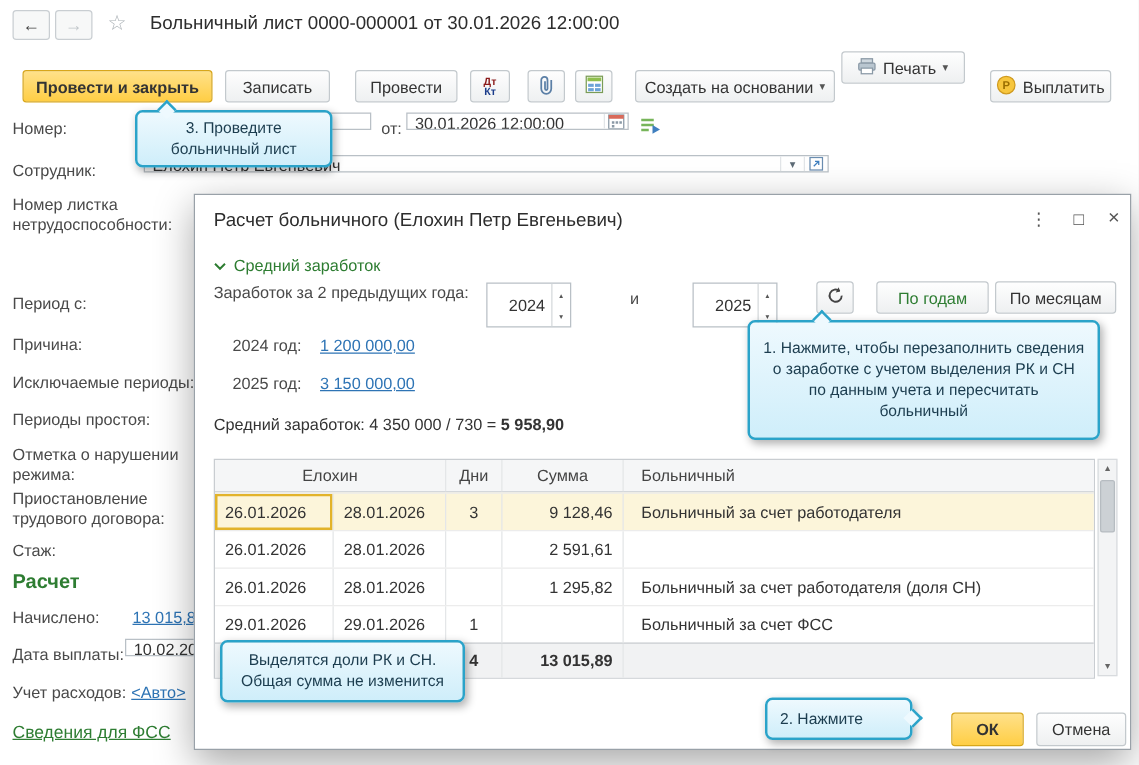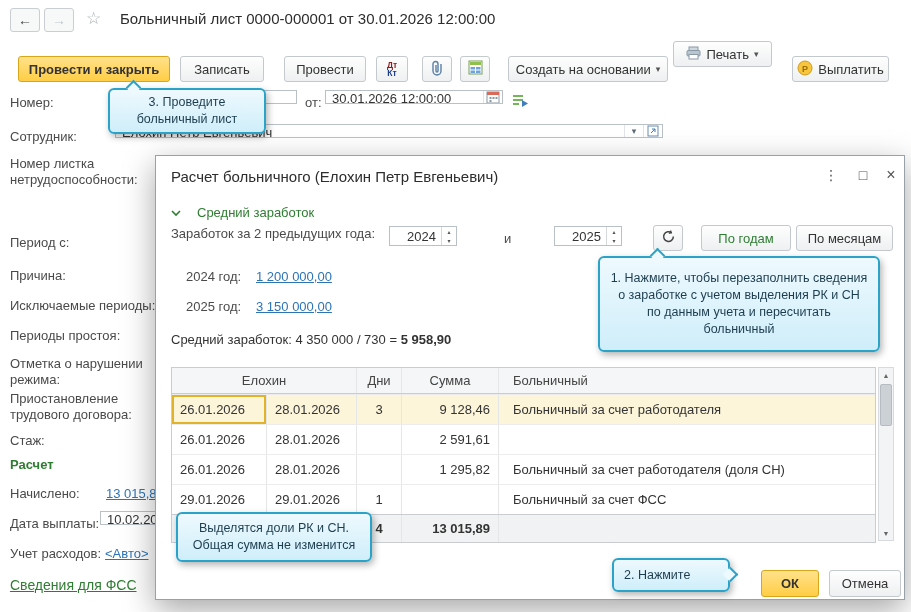--- a/index.html
+++ b/index.html
@@ -14,27 +14,27 @@
   .btn.primary{background:linear-gradient(#ffe18a,#ffce45);border-color:#d7a61b;font-weight:bold}
   .navbtn{position:absolute;width:30px;height:24px;border:1px solid #c9ced2;border-radius:3px;
           background:#f7f8f8;display:flex;align-items:center;justify-content:center;font-size:14px;color:#444}
   .navbtn.dis{color:#c2c7cb}
   .title{position:absolute;font-size:15px;color:#2d2d2d;white-space:nowrap}
   .input{position:absolute;display:flex;height:14px;border:1px solid #b9c0c6;background:#fff;padding-left:6px;overflow:hidden}
   .input .val{flex:1;white-space:nowrap;overflow:hidden}
   .fbtn{display:flex;align-items:center;justify-content:center;width:19px;height:100%;color:#5d6b76;font-size:9px;border-left:1px solid #e2e5e8}
   .link{color:#2e74b5;text-decoration:underline;white-space:nowrap}
   .green{color:#2e7d32}
-  .sect{position:absolute;color:#2e7d32;font-weight:bold;font-size:13px}
+  .sect{position:absolute;color:#2e7d32;font-weight:bold;font-size:16px}
   .caret{font-size:9px;color:#555}
   .dtkt{display:flex;flex-direction:column;line-height:8px;font-size:8.5px;font-weight:bold}
   .dialog{position:absolute;left:155px;top:155px;width:750px;height:445px;background:#fff;
           border:1px solid #99a1a8;box-shadow:0 10px 30px rgba(0,0,0,.35);z-index:10}
   .dlgctl{position:absolute;width:24px;height:22px;display:flex;align-items:center;justify-content:center;color:#555;font-size:14px}
-  .spin{position:absolute;display:flex;height:20px;border:1px solid #b9c0c6;background:#fff}
+  .spin{position:absolute;display:flex;height:36px;border:1px solid #b9c0c6;background:#fff}
   .spin .val{flex:1;display:flex;align-items:center;justify-content:flex-end;padding-right:5px}
   .spin .arrows{width:15px;border-left:1px solid #d5d9dc;display:flex;flex-direction:column}
   .spin .arrows span{flex:1;display:flex;align-items:center;justify-content:center;font-size:6px;color:#555}
   .tglbtn{position:absolute;display:flex;align-items:center;justify-content:center;height:26px;
           border:1px solid #c3c9cd;border-radius:3px;background:linear-gradient(#fefefe,#eef0f1)}
   .tbl{position:absolute;left:15px;top:211px;width:705px;border:1px solid #c9cdd1;background:#fff}
   .thead{display:flex;height:26px;background:#f5f6f7;border-bottom:1px solid #c9cdd1;color:#444}
   .trow{display:flex;height:30px;border-top:1px solid #ececec}
   .trow:first-of-type{border-top:none}
   .c{display:flex;align-items:center;padding:0 8px;border-right:1px solid #e4e6e8;overflow:hidden;white-space:nowrap}
@@ -188,21 +188,21 @@
     <div class="dlgctl" style="left:663px;top:8px">
         <span>⋮</span>
       </div>
     <div class="dlgctl" style="left:695px;top:8px">
         <span>□</span>
       </div>
     <div class="dlgctl" style="left:723px;top:8px;font-size:16px">
         <span>×</span>
       </div>
 
-    <div class="abs" style="left:15px;top:49px;display:flex;align-items:flex-end;gap:16px">
+    <div class="abs" style="left:15px;top:49px;display:flex;align-items:flex-end;gap:6px">
       <span><svg width="10" height="7">
             <path d="M1 1 L5 5 L9 1" fill="none" stroke="#2e7d32" stroke-width="1.6"></path>
           </svg></span>
       <span class="green">Средний заработок</span>
     </div>
 
     <div class="lbl wrap" style="left:15px;top:70px;width:215px">Заработок за 2 предыдущих года:</div>
 
     <div class="spin" style="left:233px;top:70px;width:68px">
       <span class="val">2024</span>

